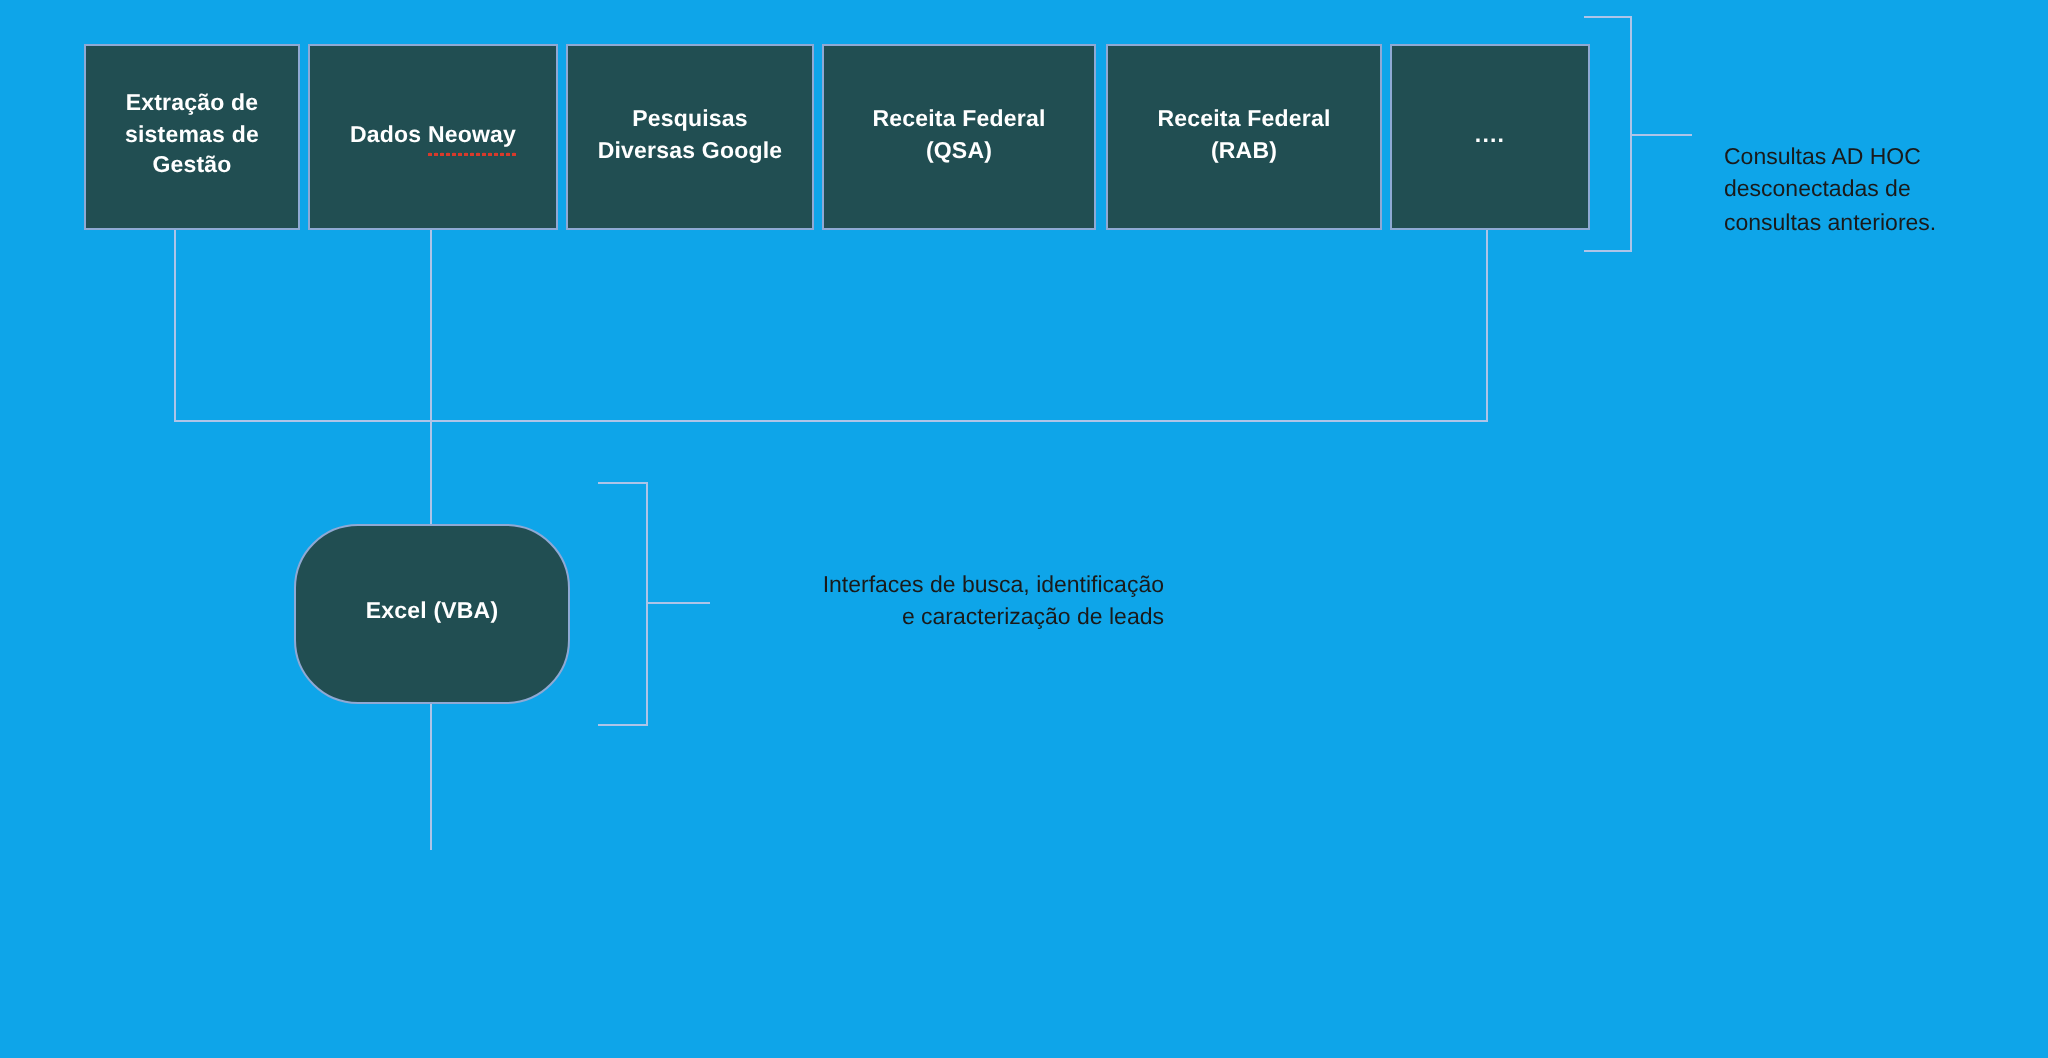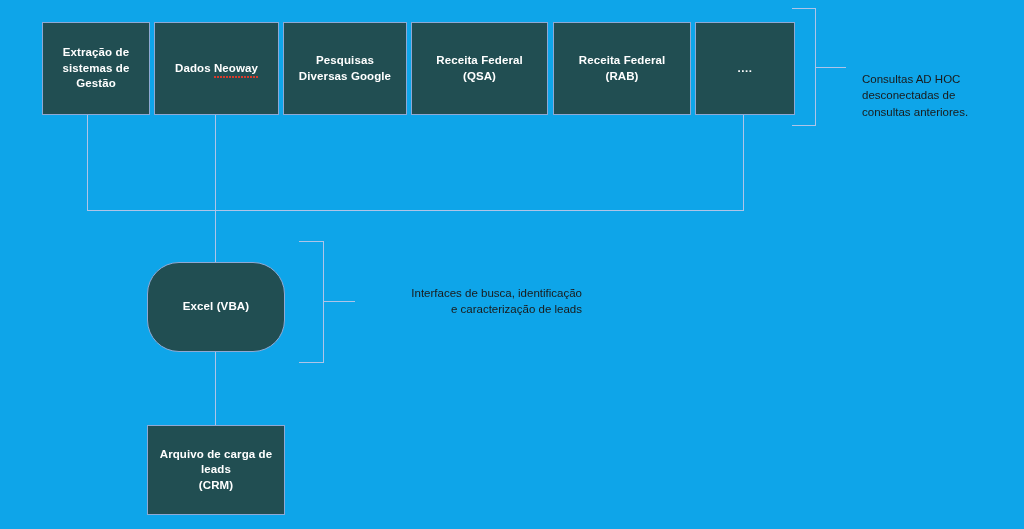--- a/index.html
+++ b/index.html
@@ -161,21 +161,14 @@
     <div class="tick" style="left:0; top:0; width:25px; height:1px;"></div>
     <div class="tick" style="left:0; top:121px; width:25px; height:1px;"></div>
     <div class="stem" style="left:24px; top:60px; width:32px; height:1px;"></div>
   </div>
 
   <div class="annotation" style="left:362px; top:285px; width:220px;text-align:right;">Interfaces de busca, identificação
 e caracterização de leads</div>
 
   <div class="line v" style="left:215px; top:352px; height:73px;"></div>
 
-  <div class="node" style="left:147px; top:425px; width:138px; height:90px;">
-    <span class="label">
-      <span>Arquivo de carga de</span><br>
-      <span>leads</span><br>
-      <span>(CRM)</span>
-    </span>
-  </div>
 
 </div>
 
 </body></html>

